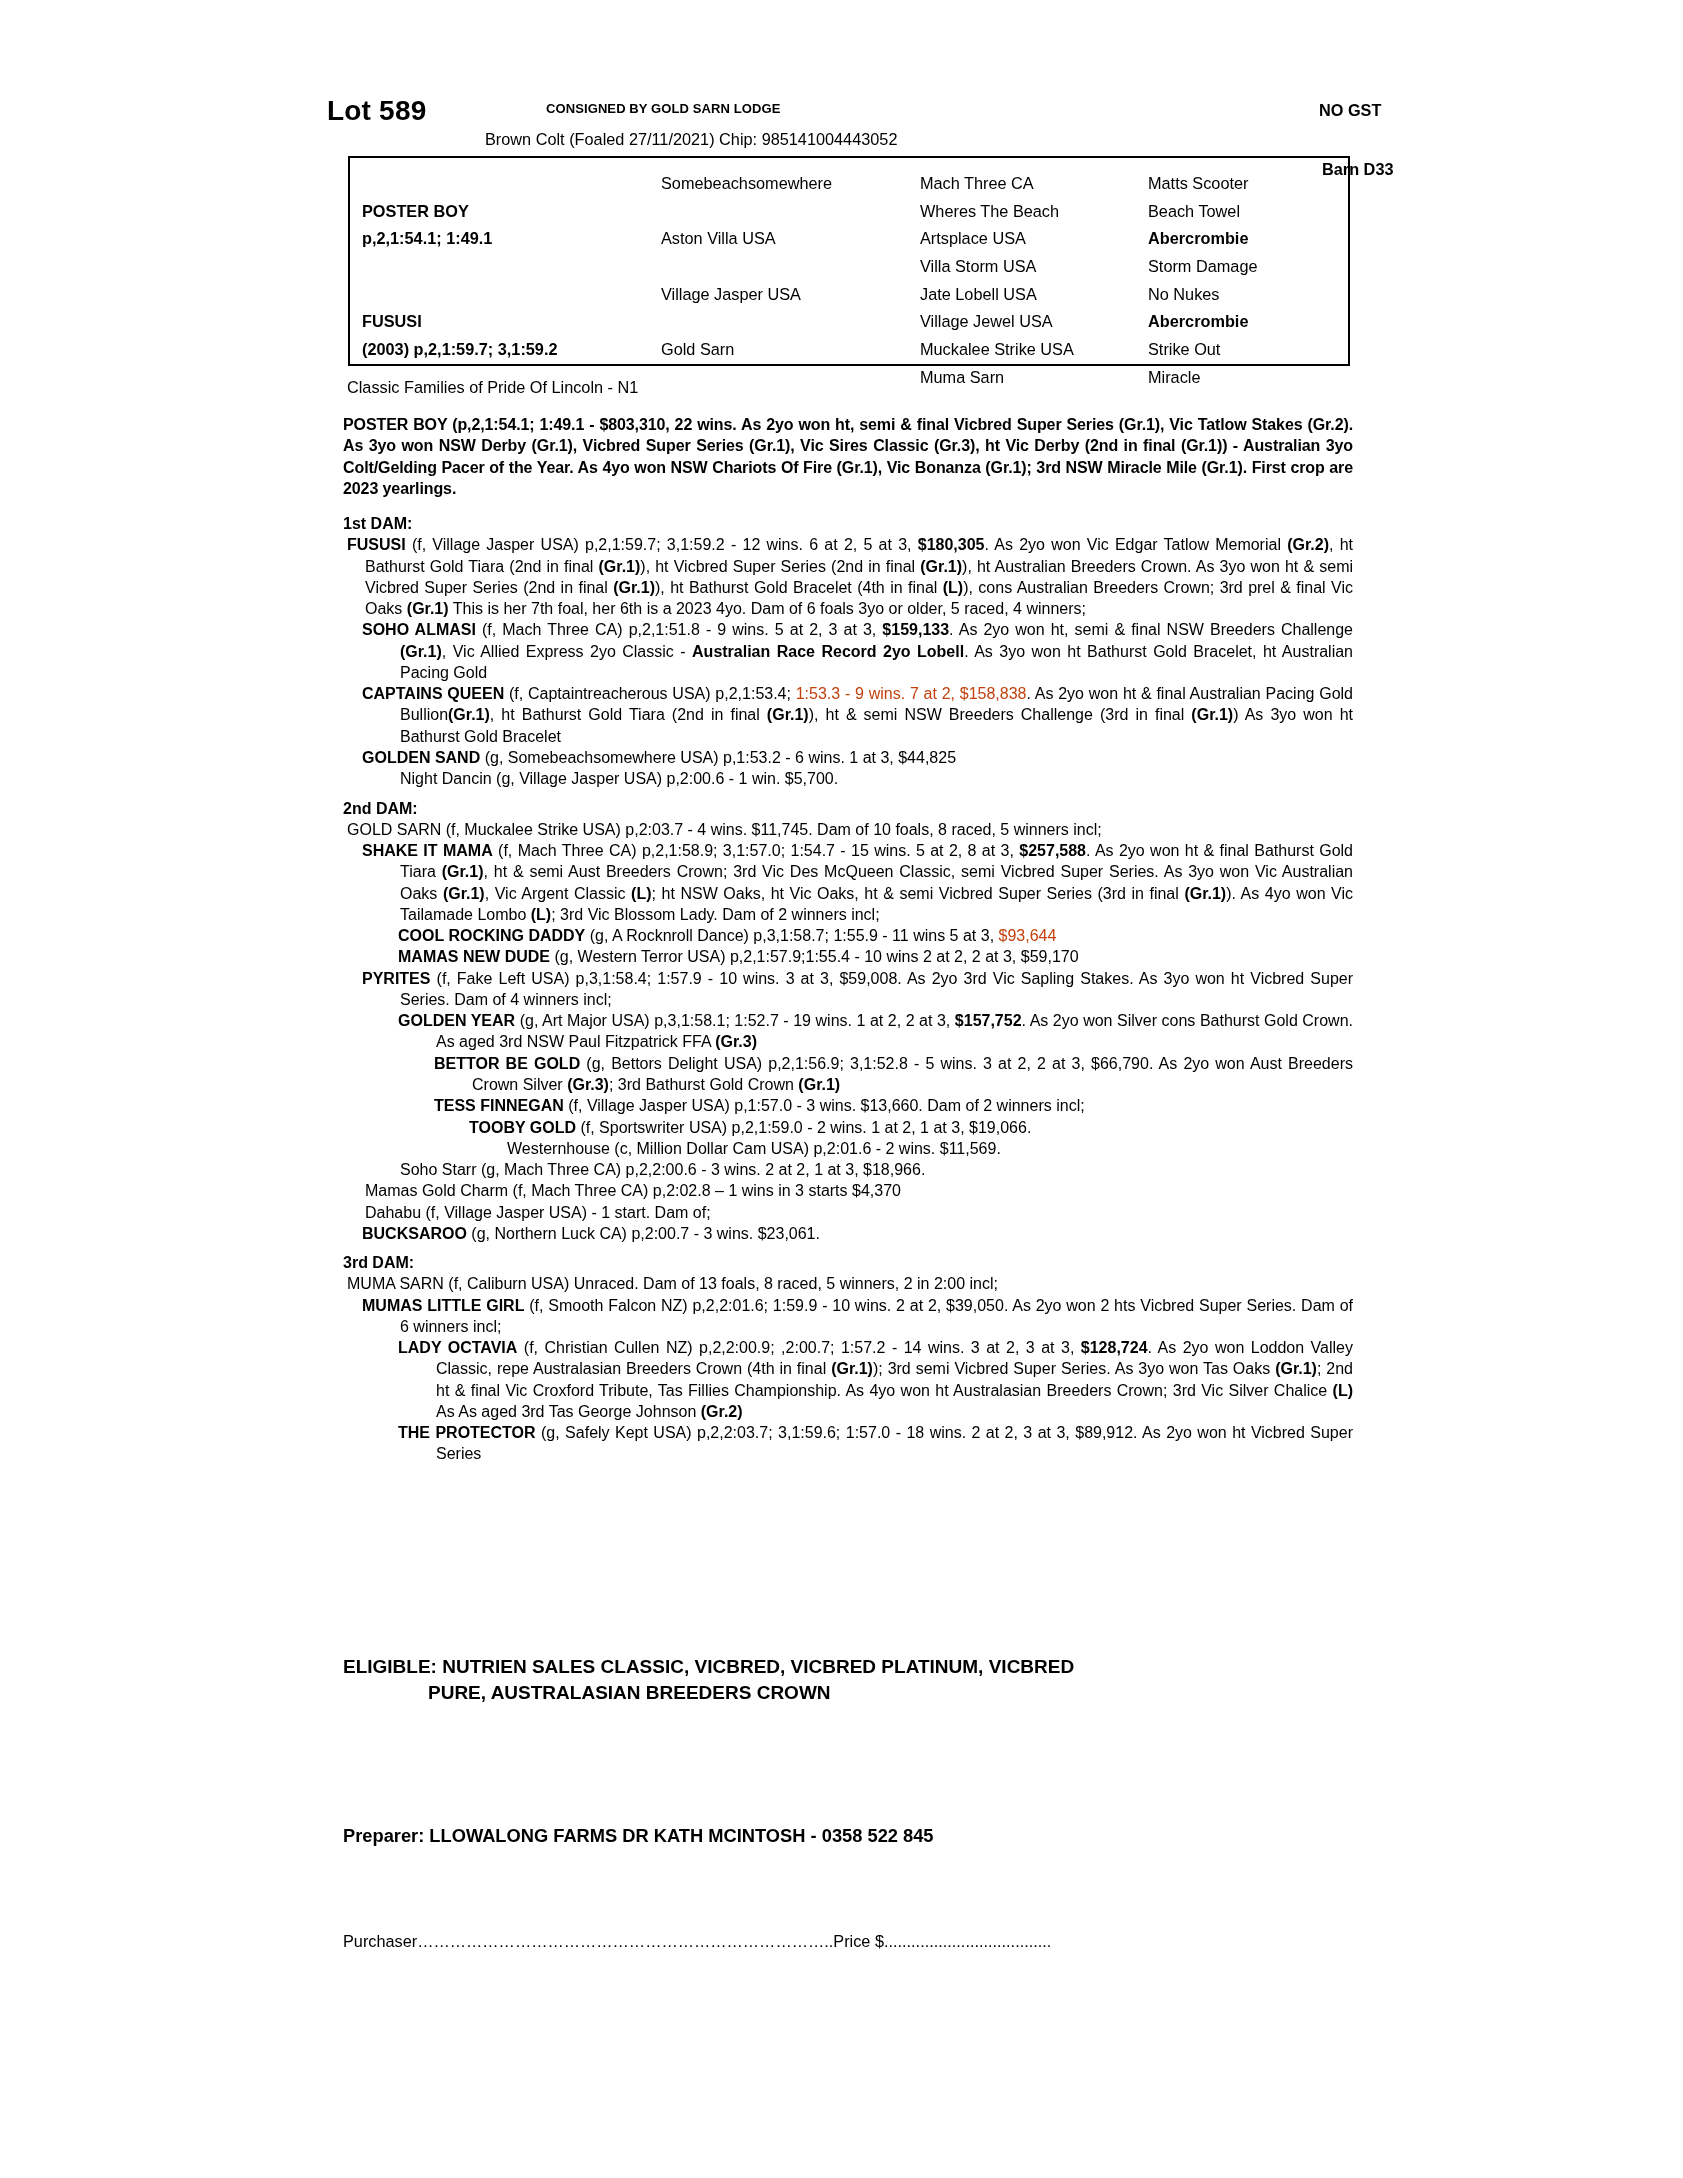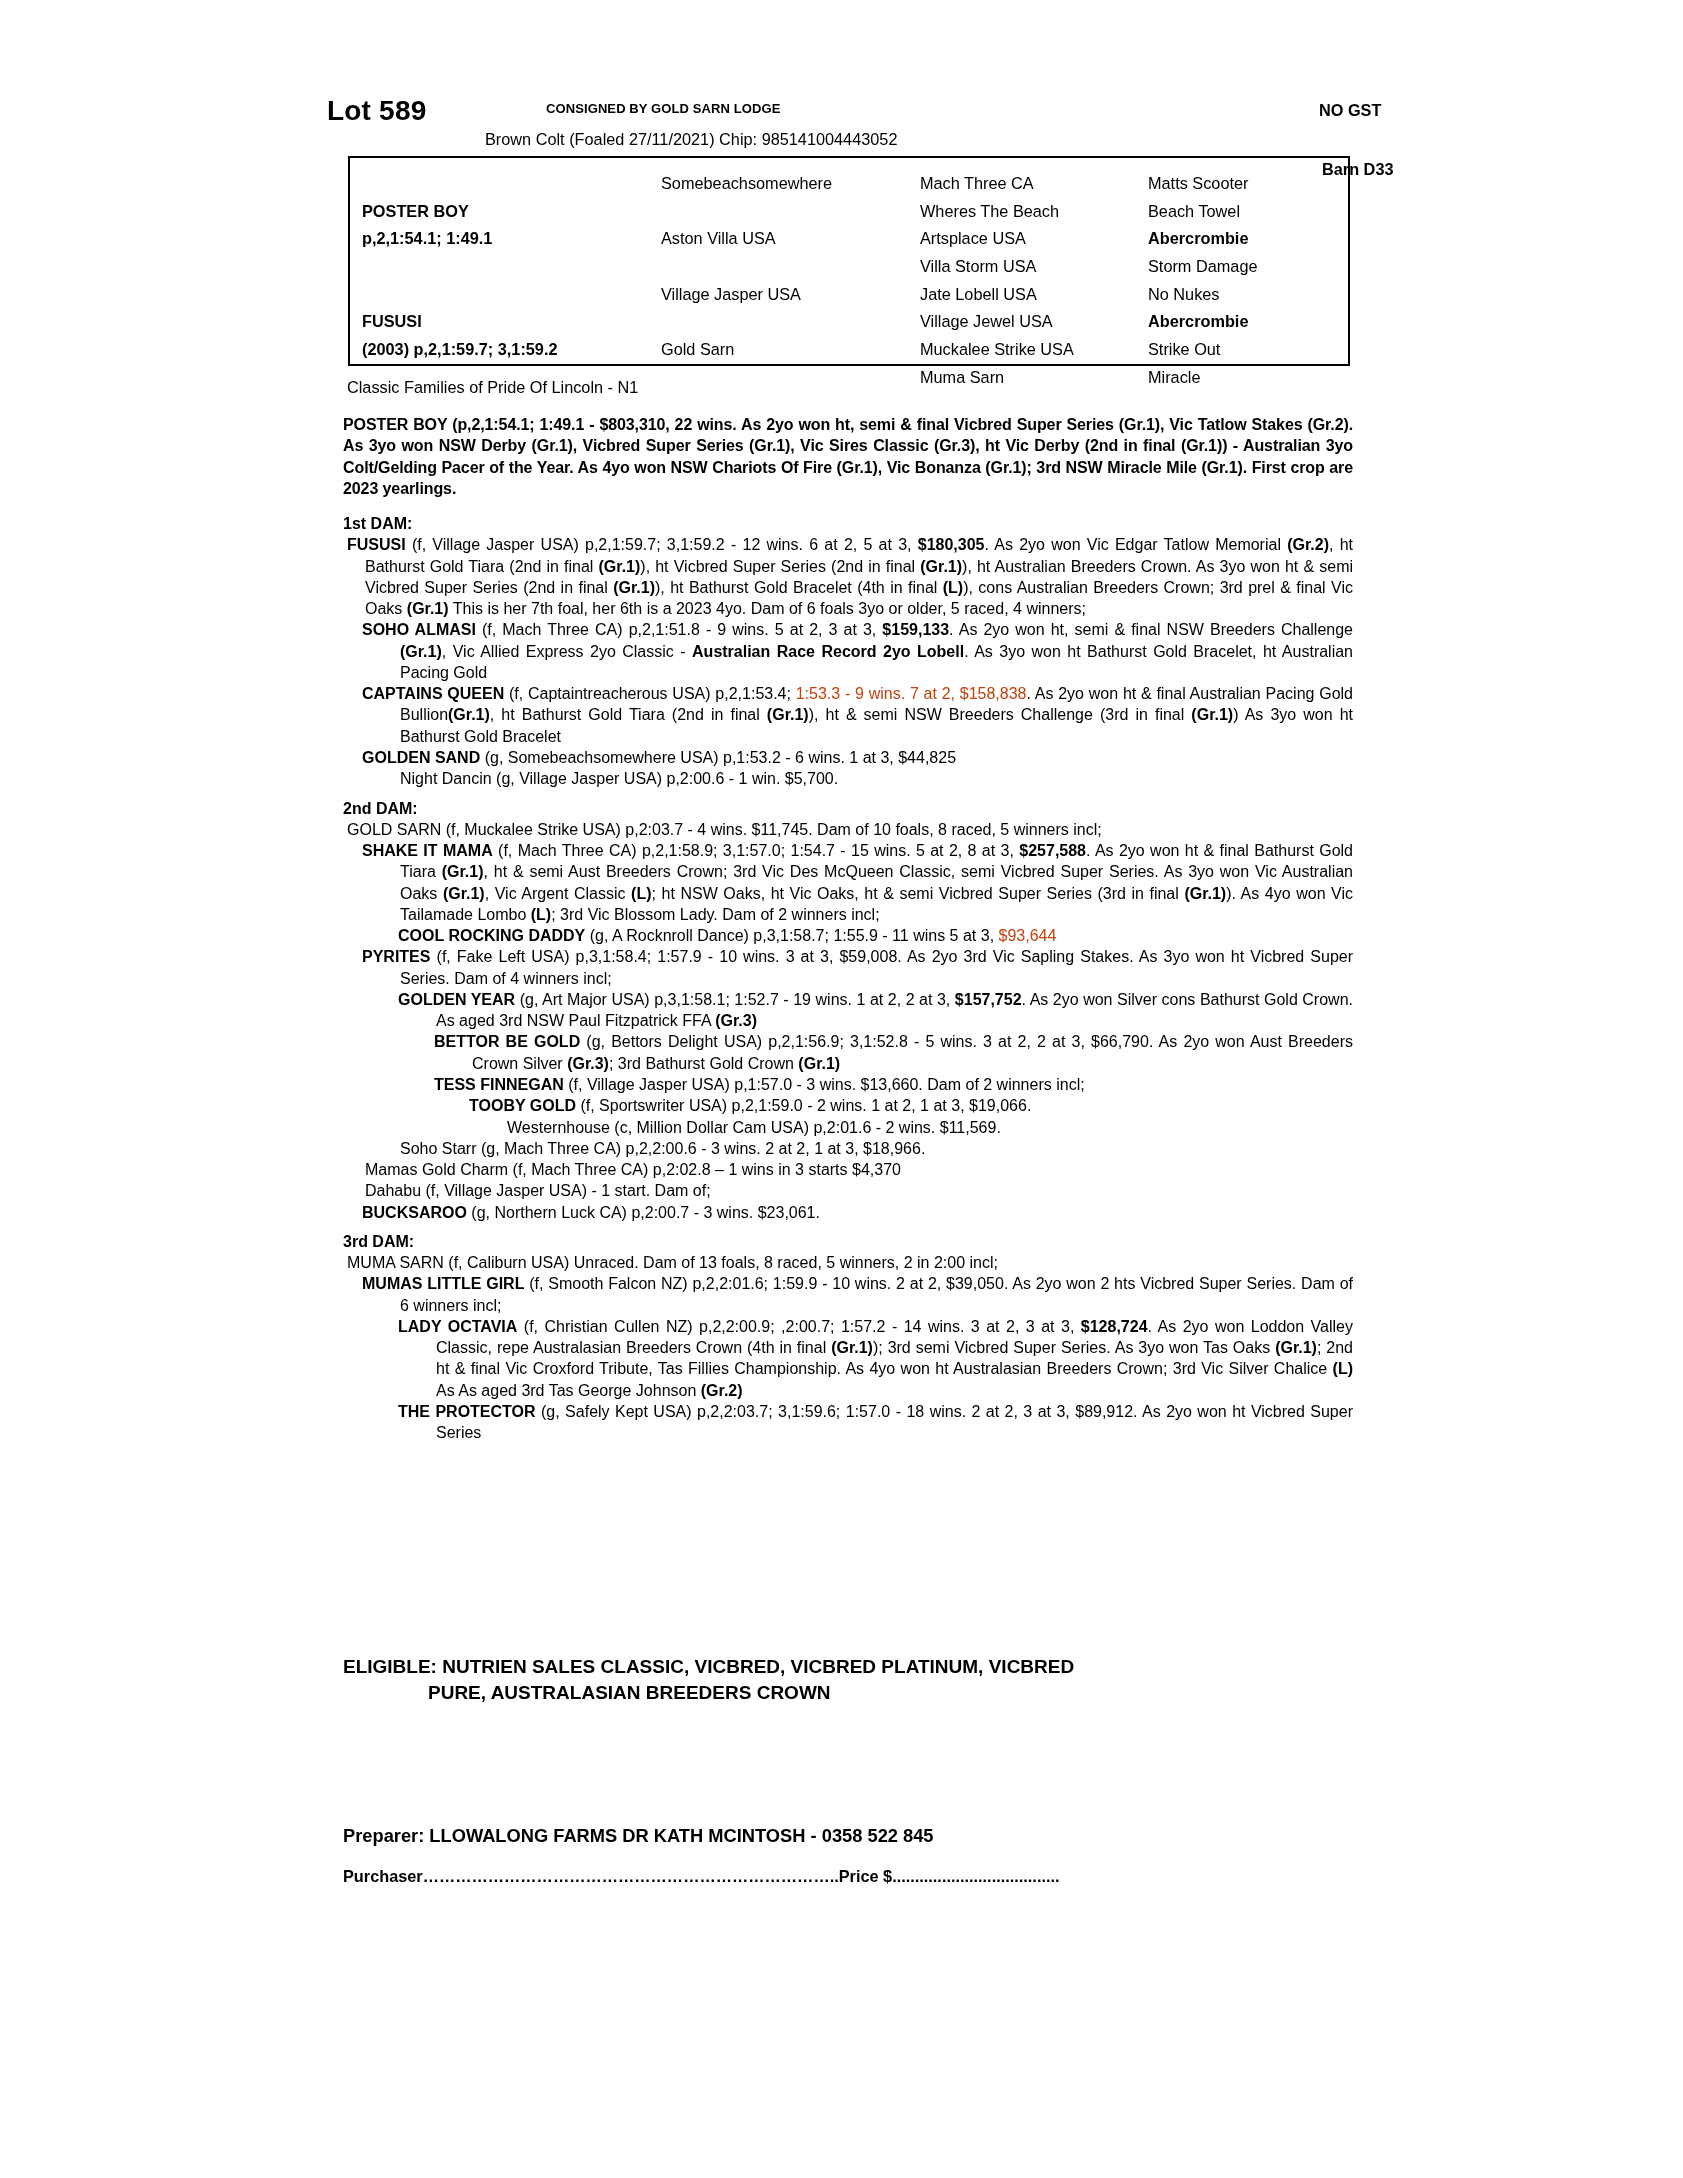--- a/index.html
+++ b/index.html
@@ -164,24 +164,23 @@
   .preparer {
     position: absolute;
     left: 343px;
     top: 1825px;
     font-size: 18.3px;
     font-weight: bold;
   }
   .purchaser {
     position: absolute;
     left: 343px;
-    top: 1867px;
+    top: 1932px;
     width: 1010px;
     font-size: 16.3px;
-    font-weight: bold;
   }
 </style>
 </head>
 <body>
 
 <div class="page">
 
   <div class="header">
     <div class="lot-title">Lot 589</div>
     <div class="consigned">CONSIGNED BY GOLD SARN LODGE</div>
@@ -244,20 +243,21 @@
     <p class="lvl2 nohang">Night Dancin (g, Village Jasper USA) p,2:00.6 - 1 win. $5,700.</p>
 
     <p class="damhead">2nd DAM:</p>
 
     <p class="lvl1">GOLD SARN (f, Muckalee Strike USA) p,2:03.7 - 4 wins. $11,745. Dam of 10 foals, 8 raced, 5 winners incl;</p>
 
     <p class="lvl2"><b>SHAKE IT MAMA</b> (f, Mach Three CA) p,2,1:58.9; 3,1:57.0; 1:54.7 - 15 wins. 5 at 2, 8 at 3, <b>$257,588</b>. As 2yo won ht &amp; final Bathurst Gold Tiara <b>(Gr.1)</b>, ht &amp; semi Aust Breeders Crown; 3rd Vic Des McQueen Classic, semi Vicbred Super Series. As 3yo won Vic Australian Oaks <b>(Gr.1)</b>, Vic Argent Classic <b>(L)</b>; ht NSW Oaks, ht Vic Oaks, ht &amp; semi Vicbred Super Series (3rd in final <b>(Gr.1)</b>). As 4yo won Vic Tailamade Lombo <b>(L)</b>; 3rd Vic Blossom Lady. Dam of 2 winners incl;</p>
 
     <p class="lvl3"><b>COOL ROCKING DADDY</b> (g, A Rocknroll Dance) p,3,1:58.7; 1:55.9 - 11 wins 5 at 3, <span class="red">$93,644</span></p>
 
+    <p class="lvl3"><b>MAMAS NEW DUDE</b> (g, Western Terror USA) p,2,1:57.9;1:55.4 - 10 wins 2 at 2, 2 at 3, $59,170</p>
 
     <p class="lvl2"><b>PYRITES</b> (f, Fake Left USA) p,3,1:58.4; 1:57.9 - 10 wins. 3 at 3, $59,008. As 2yo 3rd Vic Sapling Stakes. As 3yo won ht Vicbred Super Series. Dam of 4 winners incl;</p>
 
     <p class="lvl3"><b>GOLDEN YEAR</b> (g, Art Major USA) p,3,1:58.1; 1:52.7 - 19 wins. 1 at 2, 2 at 3, <b>$157,752</b>. As 2yo won Silver cons Bathurst Gold Crown. As aged 3rd NSW Paul Fitzpatrick FFA <b>(Gr.3)</b></p>
 
     <p class="lvl4"><b>BETTOR BE GOLD</b> (g, Bettors Delight USA) p,2,1:56.9; 3,1:52.8 - 5 wins. 3 at 2, 2 at 3, $66,790. As 2yo won Aust Breeders Crown Silver <b>(Gr.3)</b>; 3rd Bathurst Gold Crown <b>(Gr.1)</b></p>
 
     <p class="lvl4"><b>TESS FINNEGAN</b> (f, Village Jasper USA) p,1:57.0 - 3 wins. $13,660. Dam of 2 winners incl;</p>
 
     <p class="lvl4" style="padding-left:164px"><b>TOOBY GOLD</b> (f, Sportswriter USA) p,2,1:59.0 - 2 wins. 1 at 2, 1 at 3, $19,066.</p>

